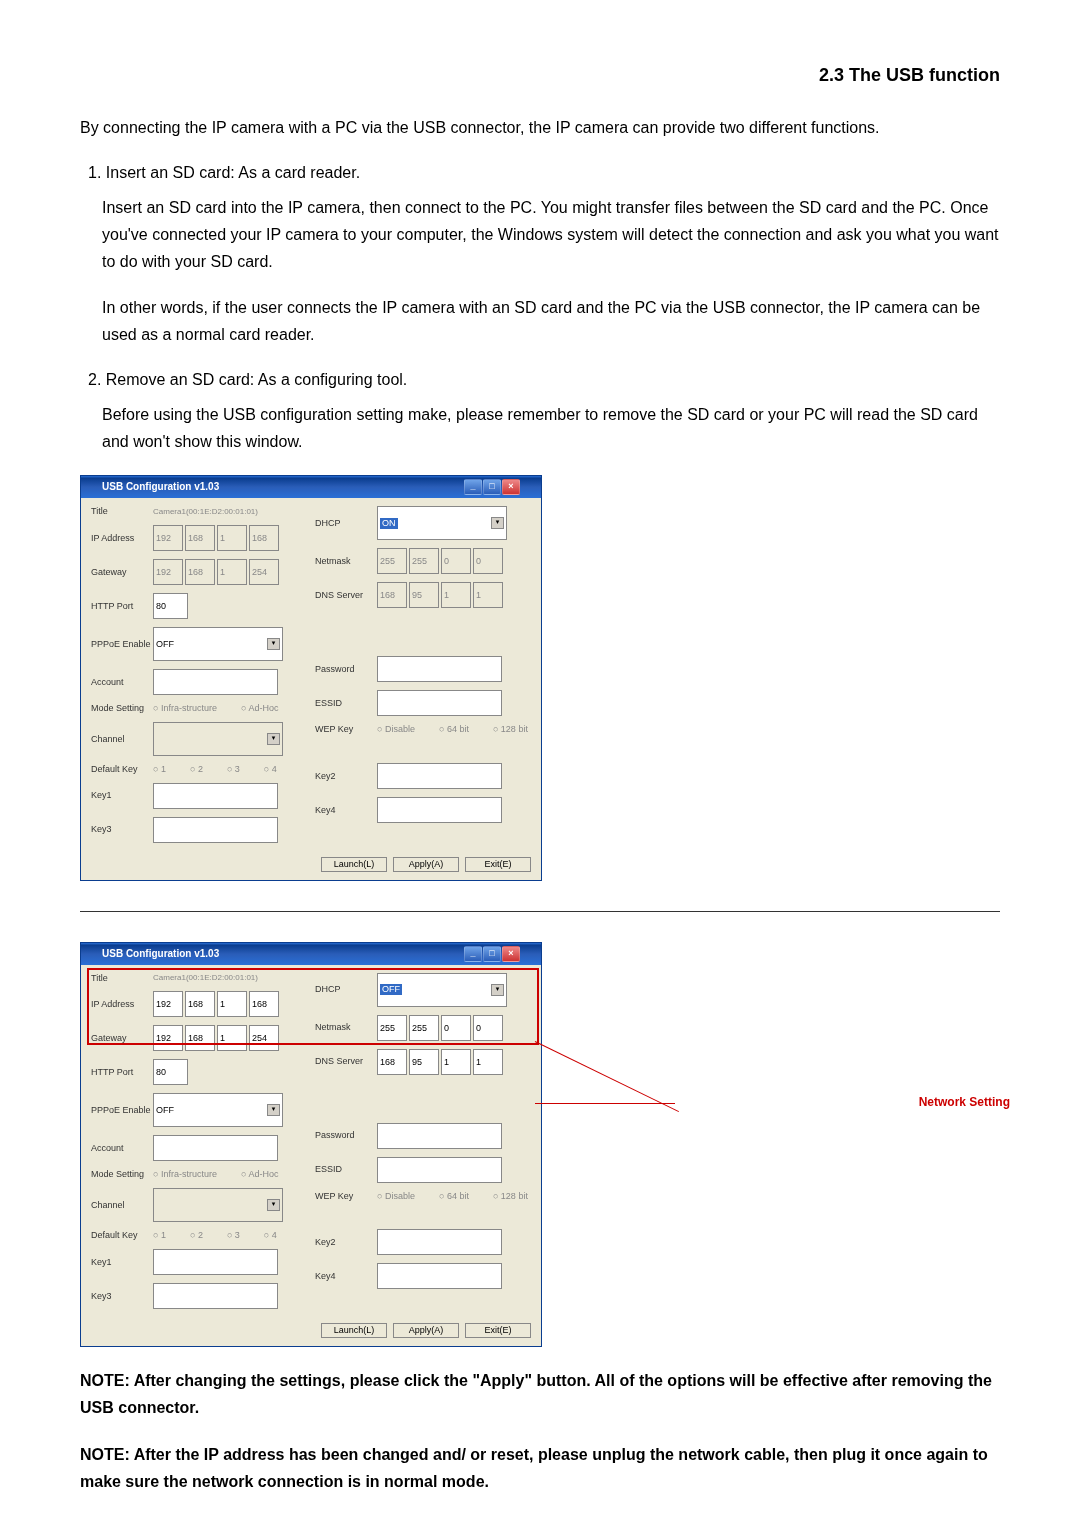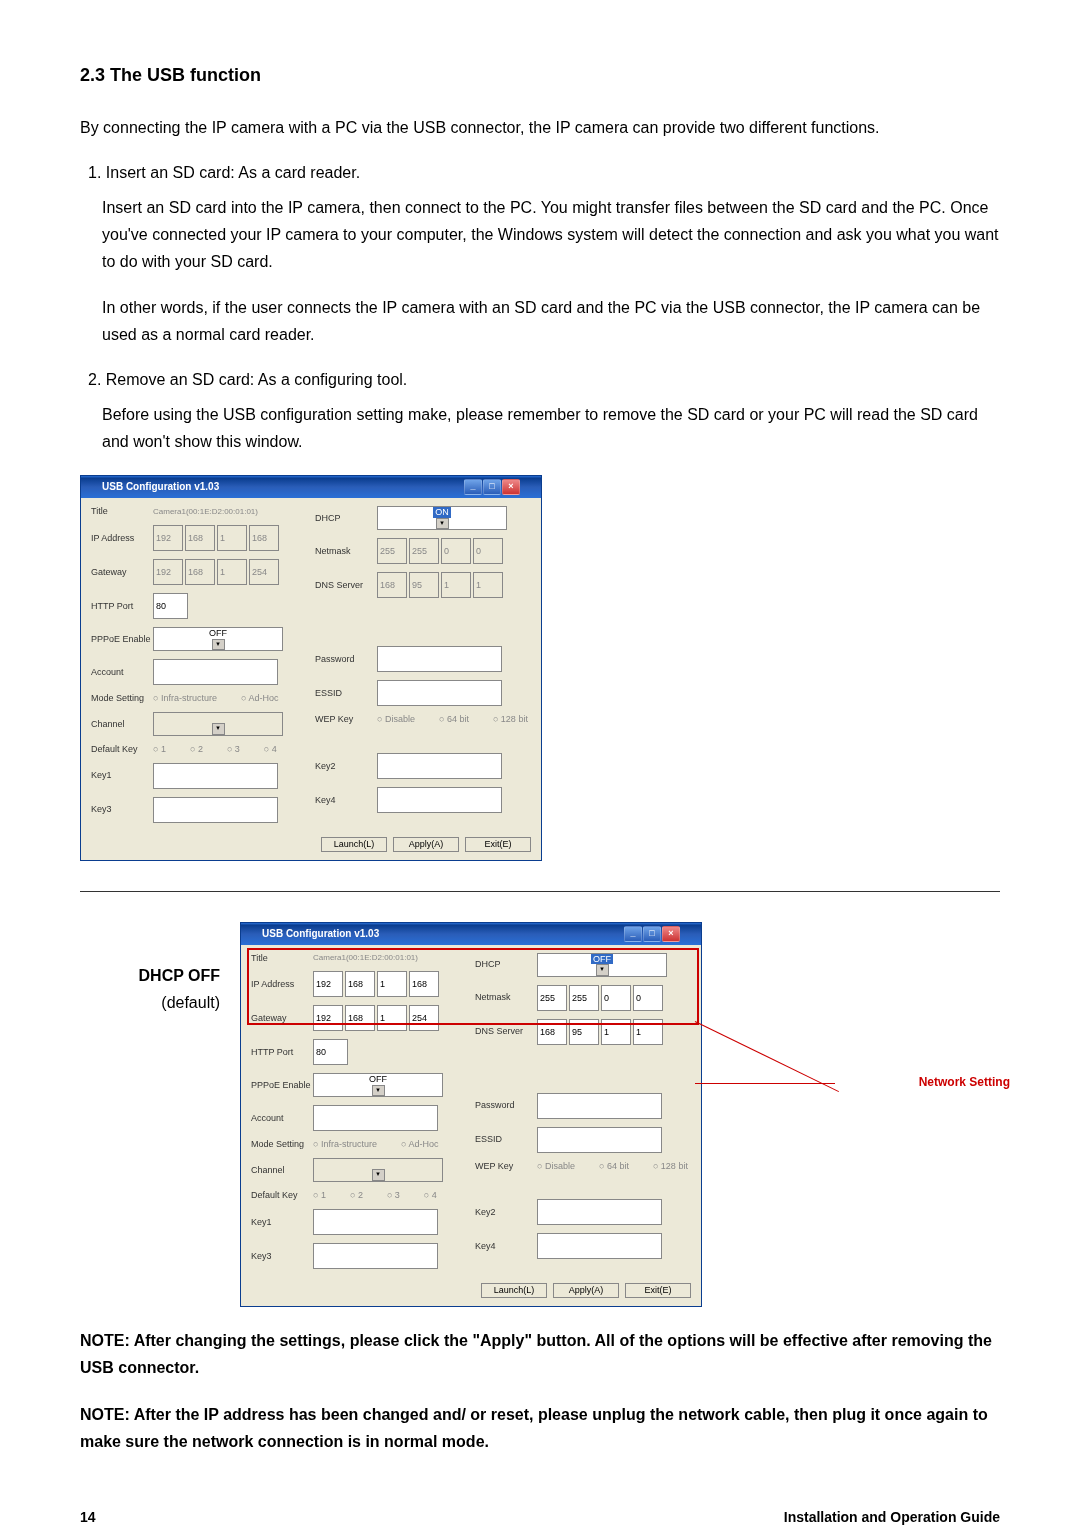--- a/index.html
+++ b/index.html
@@ -8,20 +8,21 @@
     color: #000;
     margin: 0;
     padding: 60px 80px 40px 80px;
     width: 920px;
     line-height: 1.7;
   }
   h2 {
     font-size: 18px;
     font-weight: bold;
     margin: 0 0 23px 0;
+    text-align: right;
   }
   p { margin: 8px 0 18px 0; }
   .list-item { margin: 8px; }
   .indent { padding-left: 22px; }
   .section-label {
     font-weight: bold;
     font-size: 16px;
     text-align: right;
     padding-right: 10px;
     width: 140px;
@@ -87,23 +88,22 @@
   .sel { width: 130px; }
   .port { width: 35px; }
   .xp-select {
     border: 1px solid #888;
     background: #fff;
     height: 24px;
     font-size: 9px;
     display: flex;
     justify-content: space-between;
     align-items: center;
-    padding: 0 2px;
+    padding: 16px 2px;
     box-sizing: border-box;
-    flex-direction: column;
   }
   .xp-select .arrow {
     width: 11px; height: 10px;
     background: #d4d0c8;
     border: 1px solid #888;
     font-size: 7px;
     text-align: center;
     line-height: 8px;
   }
   .xp-select.highlight { background: #fff; }
@@ -296,24 +296,20 @@
       <div class="xp-action">Launch(L)</div>
       <div class="xp-action">Apply(A)</div>
       <div class="xp-action">Exit(E)</div>
     </div>
   </div>
 </div>
 
 <hr>
 
 <div class="layout-row">
-  <div style="width:160px; padding-top:40px;">
-    <div class="section-label">DHCP OFF</div>
-    <div class="sub-label">(default)</div>
-  </div>
   <div class="xp-window" style="position:relative;">
     <div class="red-box" style="top:25px; left:6px; width:448px; height:73px;"></div>
     <div class="line-connector" style="top:160px; left:454px; width:140px;"></div>
     <div class="line-connector" style="top:98px; left:454px; width:160px; transform-origin:left; transform:rotate(26deg);"></div>
     <div class="xp-title">
       <span>USB Configuration v1.03</span>
       <div class="xp-btns">
         <div class="xp-btn">_</div>
         <div class="xp-btn">□</div>
         <div class="xp-btn close">×</div>

